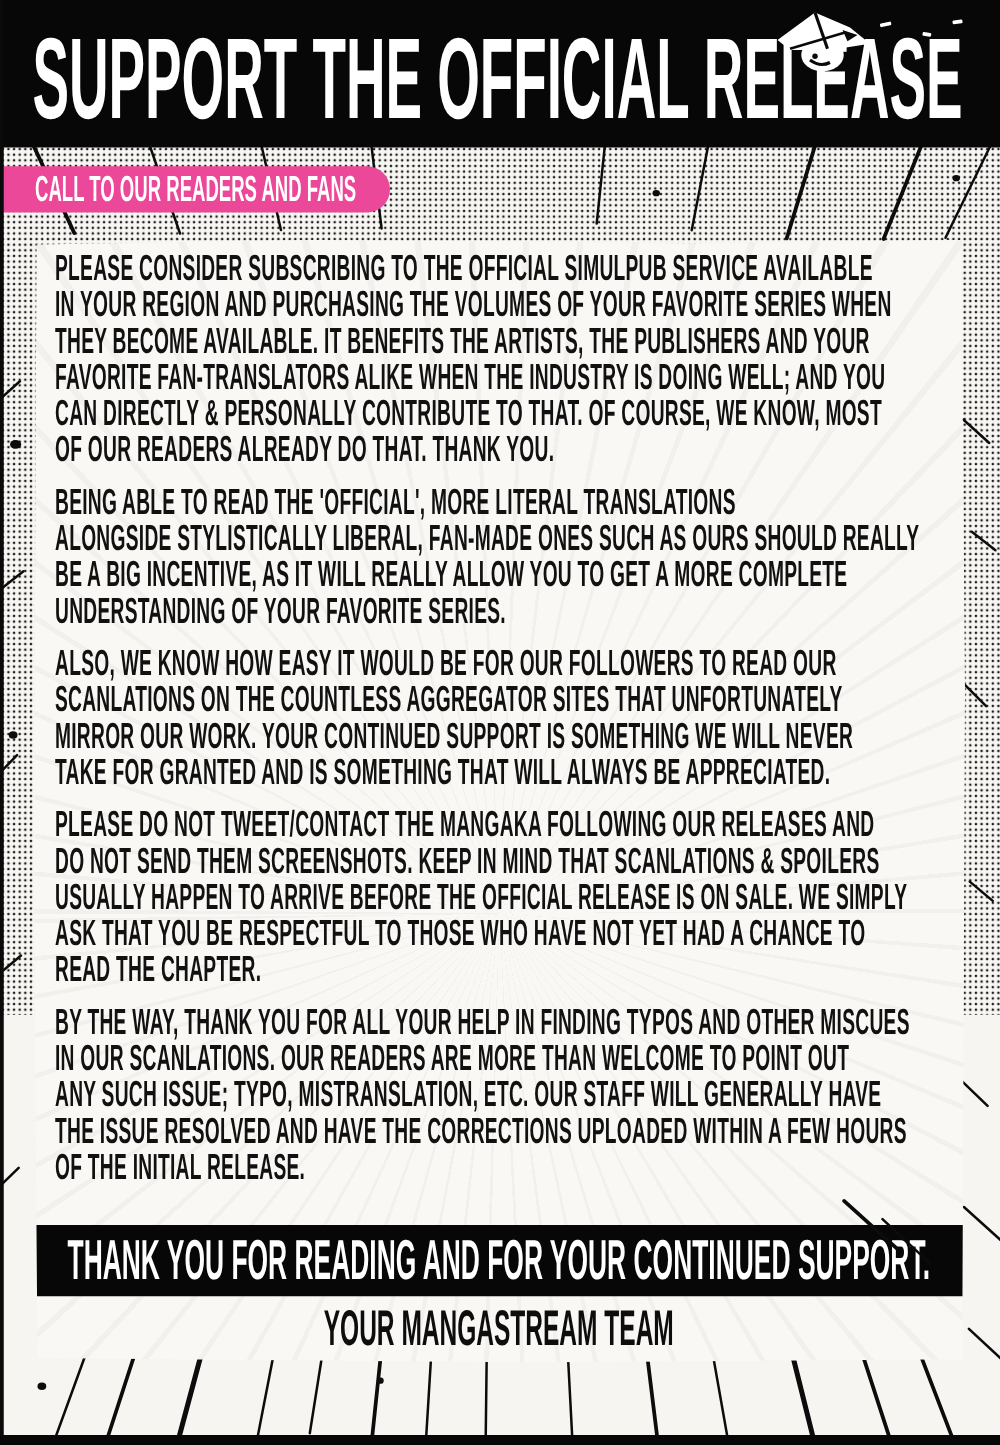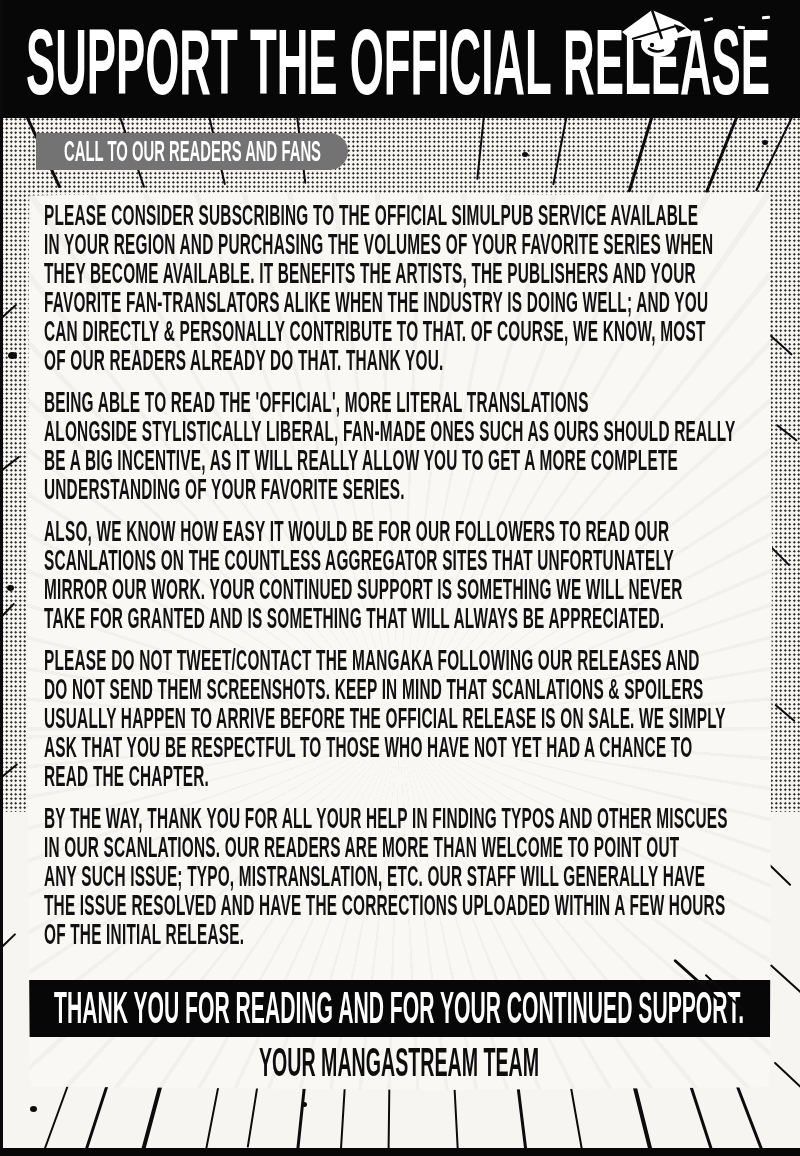--- a/index.html
+++ b/index.html
@@ -23,21 +23,21 @@
   .title-banner{
     position:absolute;left:0;top:0;width:800px;height:118px;
     background:#070707;z-index:5;
   }
   .title-banner svg{display:block;}
   .banner-speck{position:absolute;background:#fff;z-index:6;border-radius:1px;}
   .doodle{position:absolute;left:616px;top:4px;z-index:6;}
   
   .ribbon{
     position:absolute;left:0;top:133px;width:312px;height:37px;
-    background:#737373;border-radius:0 19px 19px 0;z-index:3;margin-left:36px;
+    background:#ec4899;border-radius:0 19px 19px 0;z-index:3;
   }
   
   .notice-panel{
     position:absolute;left:27px;top:192px;width:745px;height:898px;
     background:#f9f8f5;z-index:2;
     clip-path:polygon(0.3% 0.4%,30% 0,70% 0.3%,99.6% 0,100% 40%,99.7% 99.7%,55% 100%,0.4% 99.6%,0 55%);
   }
   .starburst{
     position:absolute;inset:0;
     background:repeating-conic-gradient(from -90deg at 50% 60%,

